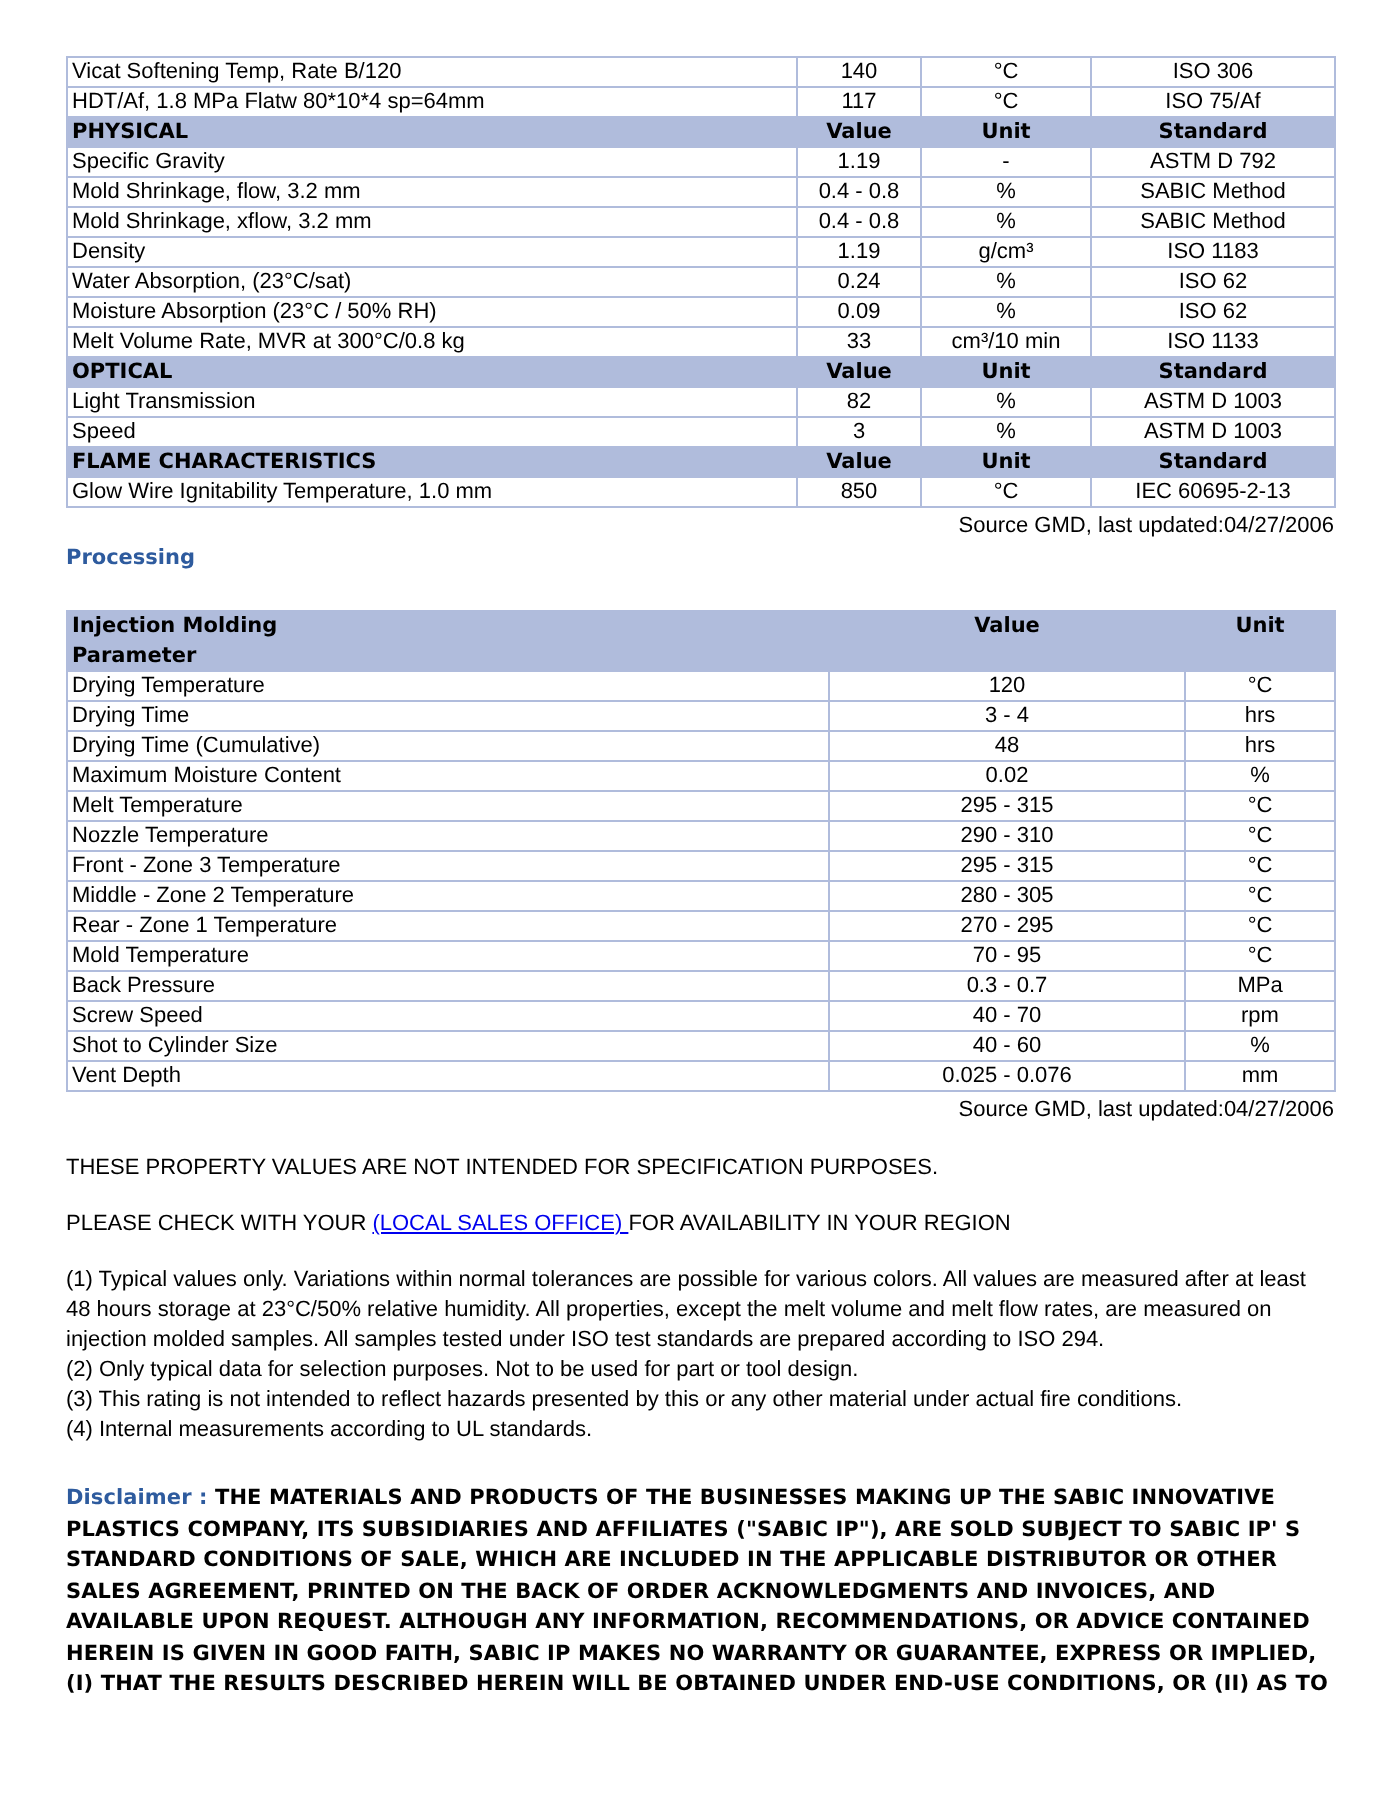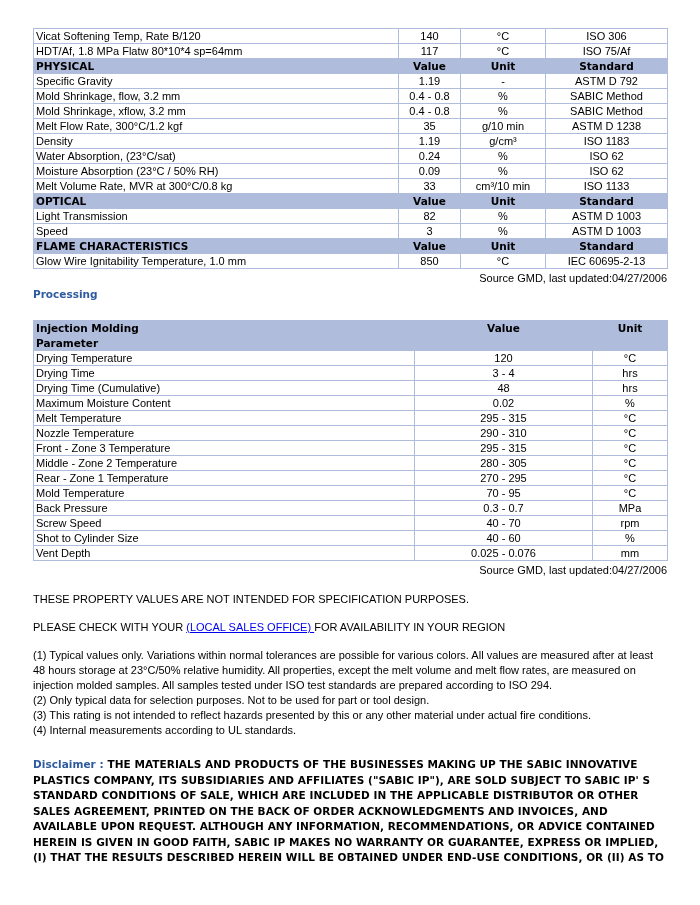--- a/index.html
+++ b/index.html
@@ -85,26 +85,20 @@
         <td class="c">%</td>
         <td class="c">SABIC Method</td>
       </tr>
       <tr>
         <td>Mold Shrinkage, xflow, 3.2 mm</td>
         <td class="c">0.4 - 0.8</td>
         <td class="c">%</td>
         <td class="c">SABIC Method</td>
       </tr>
       <tr>
-        <td>Melt Flow Rate, 300°C/1.2 kgf</td>
-        <td class="c">35</td>
-        <td class="c">g/10 min</td>
-        <td class="c">ASTM D 1238</td>
-      </tr>
-      <tr>
         <td>Density</td>
         <td class="c">1.19</td>
         <td class="c">g/cm³</td>
         <td class="c">ISO 1183</td>
       </tr>
       <tr>
         <td>Water Absorption, (23°C/sat)</td>
         <td class="c">0.24</td>
         <td class="c">%</td>
         <td class="c">ISO 62</td>

